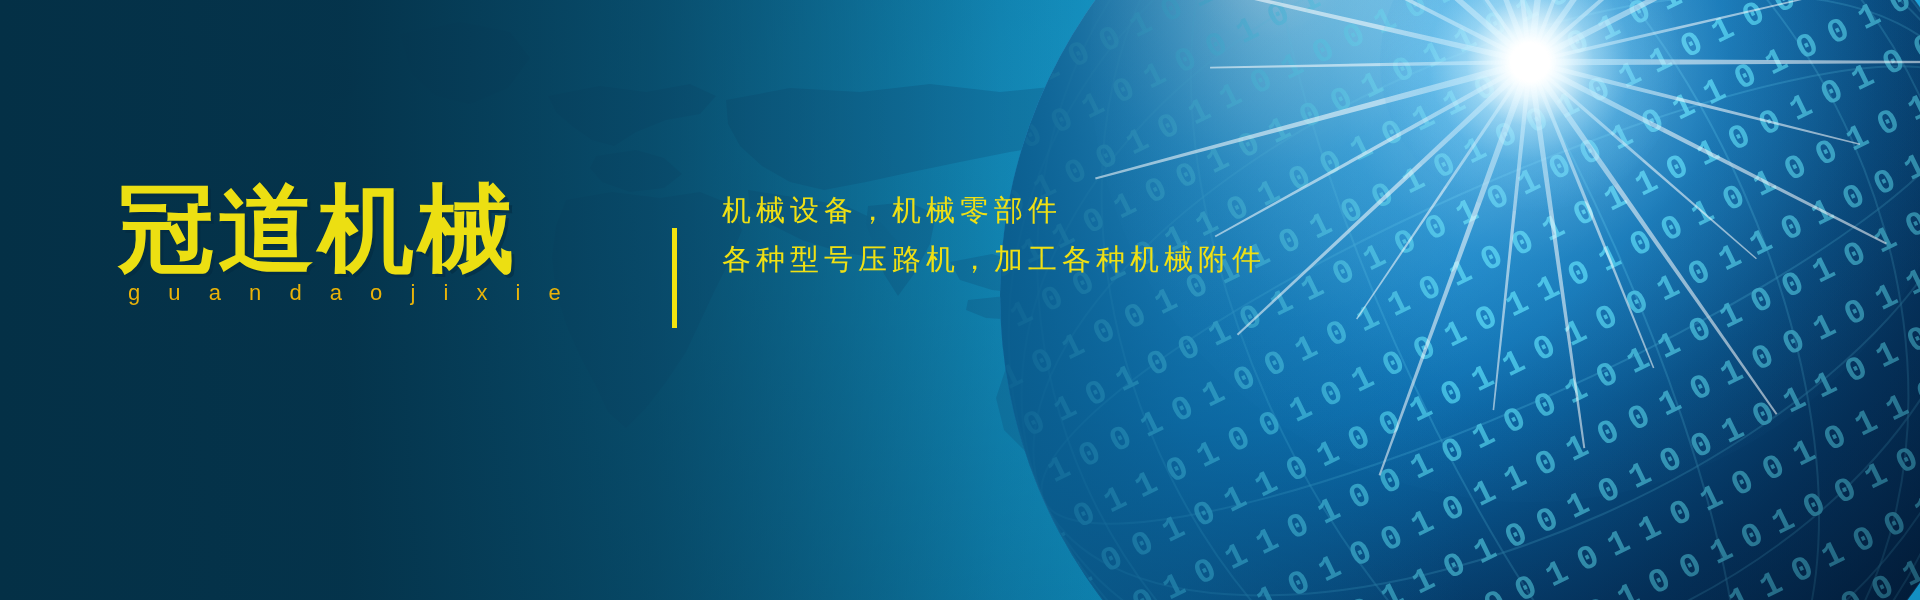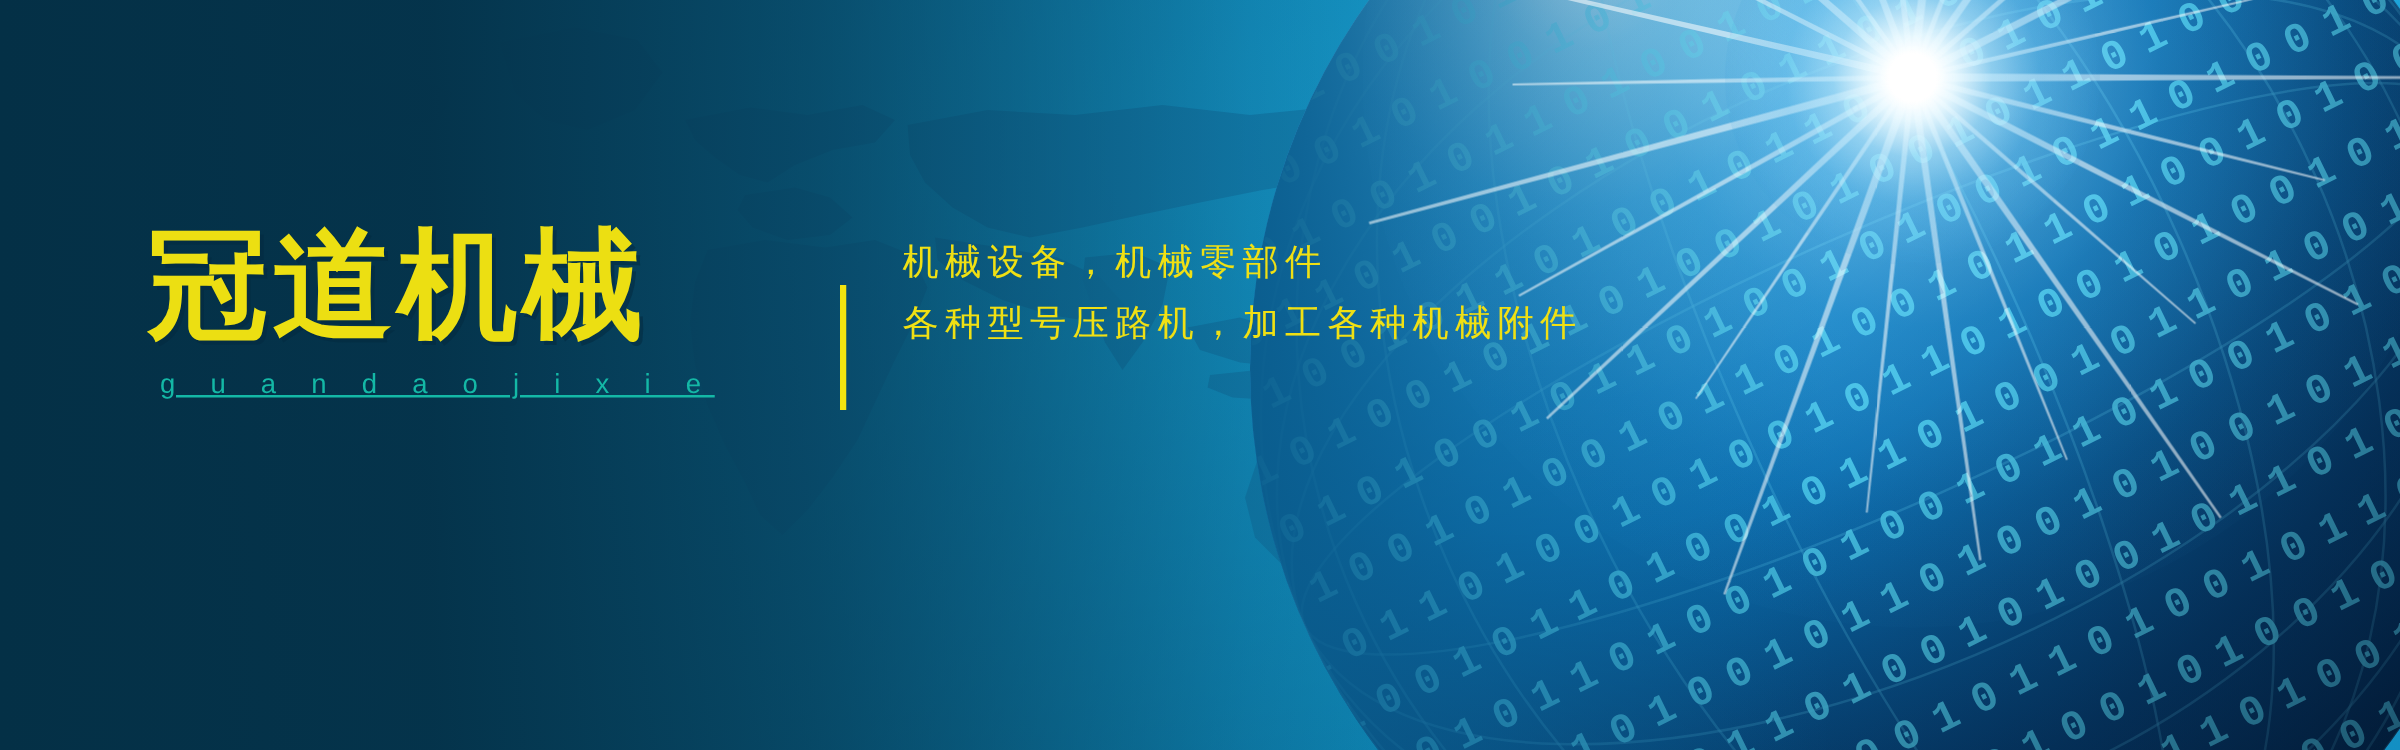--- a/index.html
+++ b/index.html
@@ -133,28 +133,26 @@
   .logo-main {
     color: #ecdf12;
     font-size: 96px;
     line-height: 1.06;
     font-weight: 700;
     letter-spacing: 4px;
     white-space: nowrap;
     text-shadow: 3px 3px 0 rgba(3,42,63,0.55);
   }
   .logo-pinyin {
-    margin-top: 14px;
-    color: #14b8a6;
+    color: #eab308;
     font-size: 22px;
     letter-spacing: 11px;
     text-align: center;
     padding-left: 10px;
     white-space: nowrap;
-    text-decoration: underline;
   }
 
   .divider {
     position: absolute;
     left: 672px;
     top: 228px;
     width: 5px;
     height: 100px;
     background: #f2e40f;
   }

